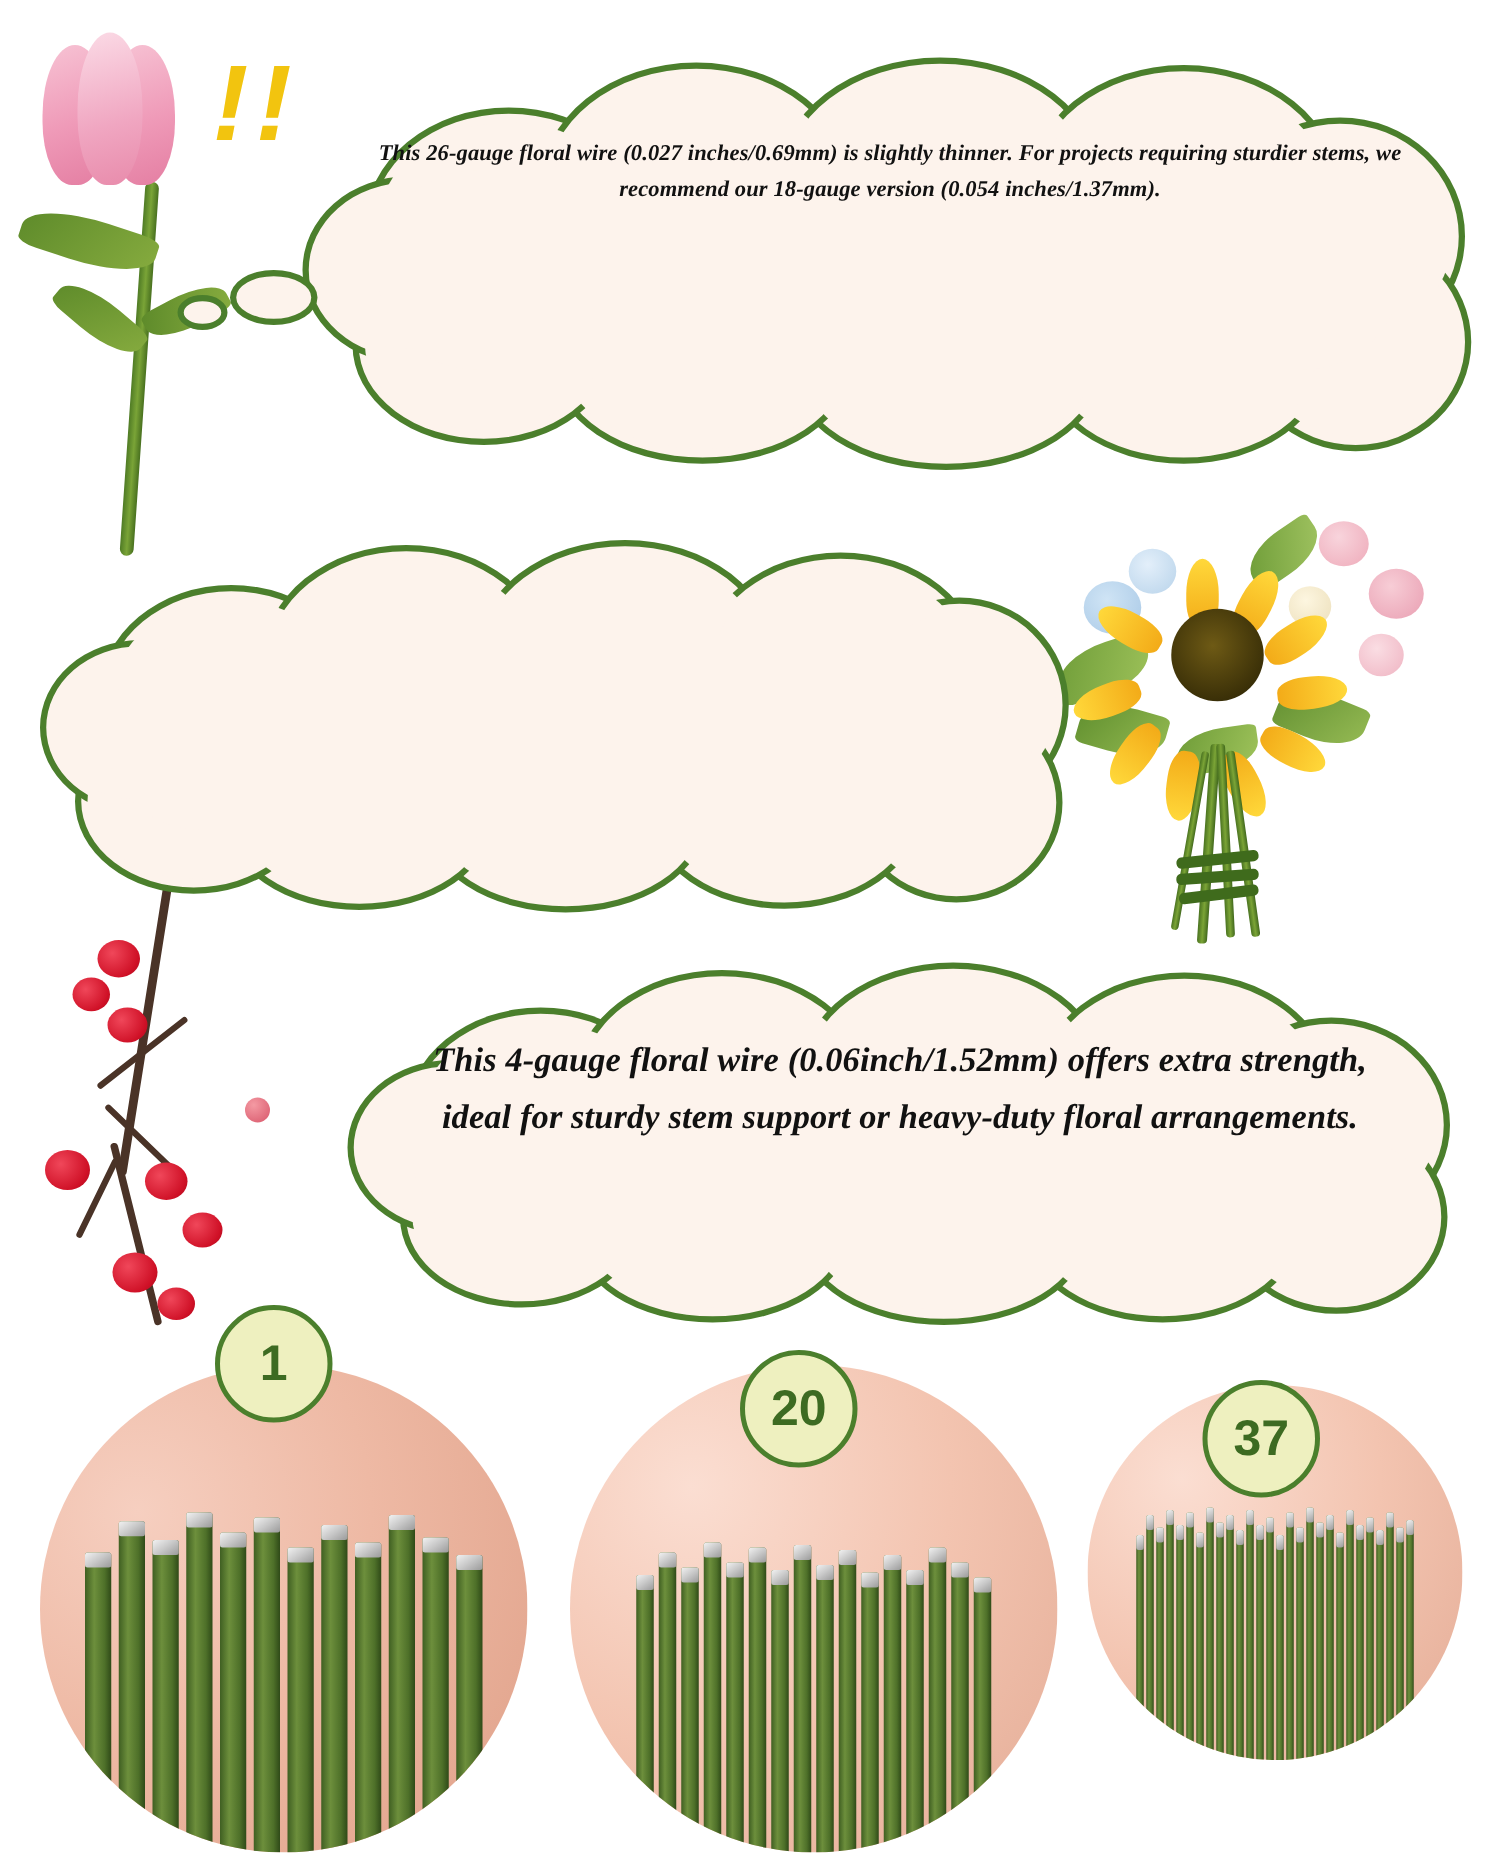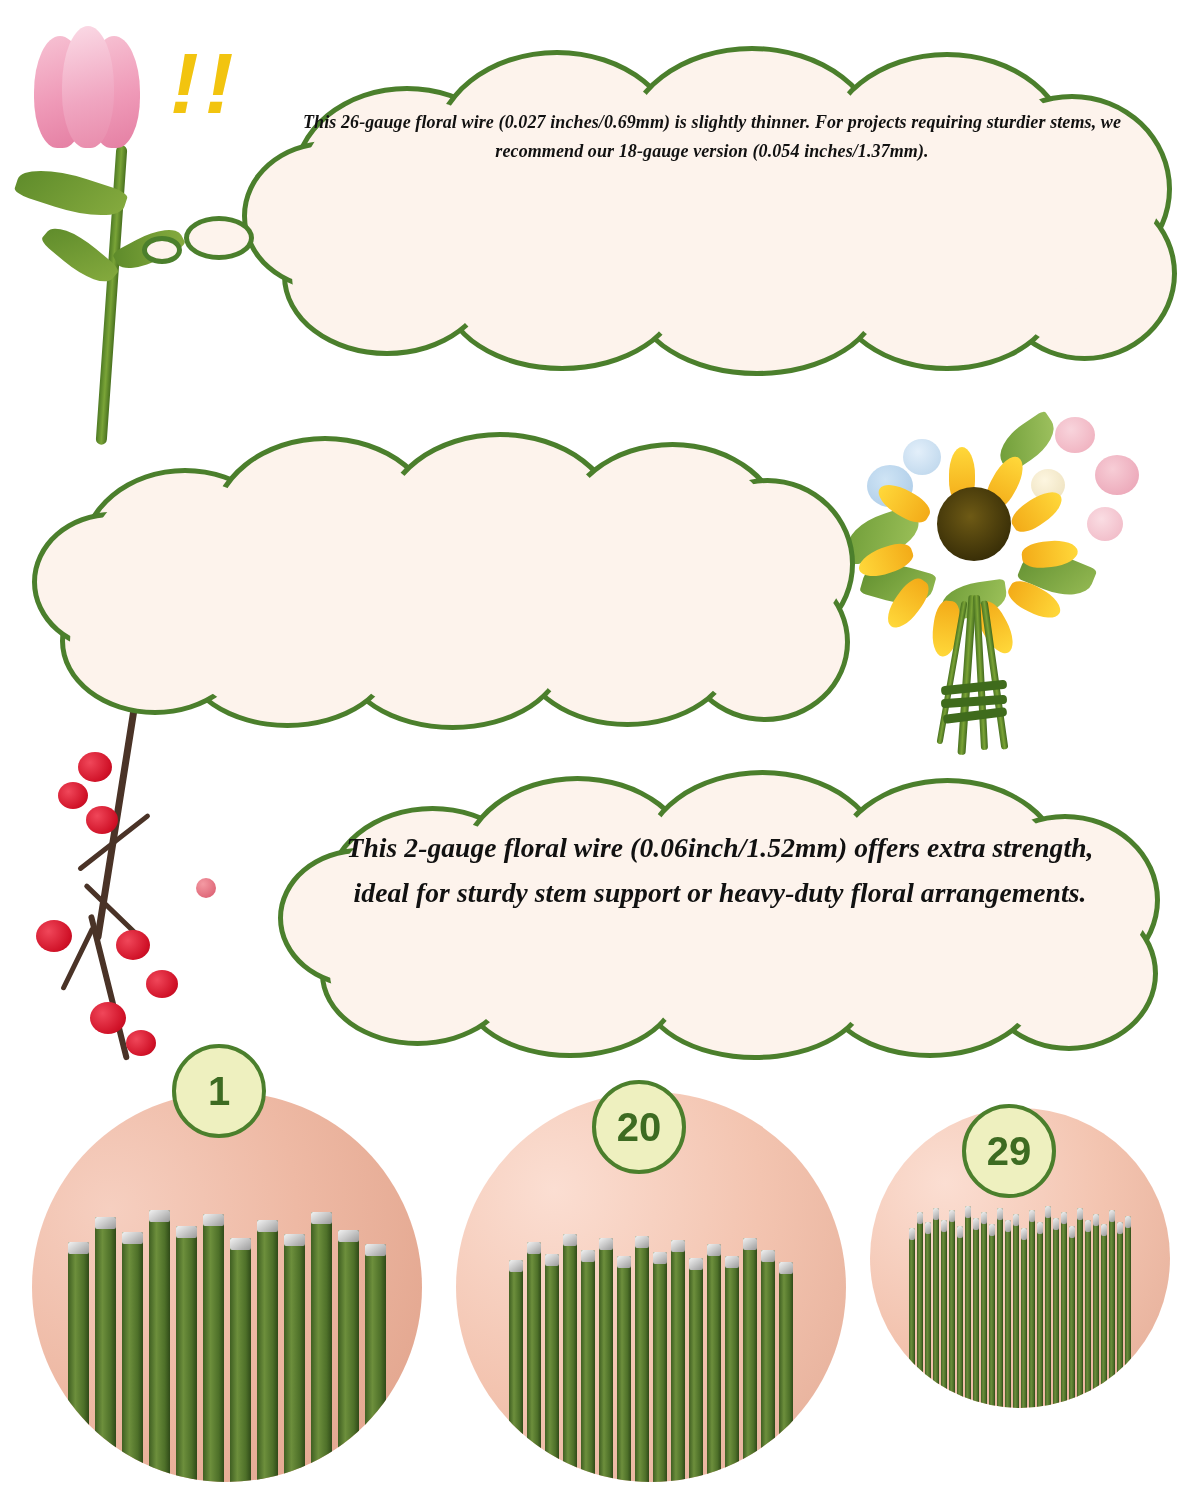--- a/index.html
+++ b/index.html
@@ -349,21 +349,21 @@
     <div class="blob-inner" style="left:570px; top:20px;  width:215px; height:156px; z-index:10;"></div>
     <div class="blob-inner" style="left:710px; top:56px;  width:170px; height:148px; z-index:10;"></div>
     <div class="blob-inner" style="left:720px; top:138px; width:158px; height:131px; z-index:10;"></div>
     <div class="blob-inner" style="left:560px; top:154px; width:200px; height:122px; z-index:10;"></div>
     <div class="blob-inner" style="left:380px; top:160px; width:210px; height:118px; z-index:10;"></div>
     <div class="blob-inner" style="left:200px; top:158px; width:200px; height:118px; z-index:10;"></div>
     <div class="blob-inner" style="left:60px;  top:144px; width:175px; height:120px; z-index:10;"></div>
     <div class="blob-inner" style="left:18px;  top:90px;  width:145px; height:116px; z-index:10;"></div>
     <div class="blob-inner" style="left:60px;  top:80px;  width:780px; height:145px; border-radius:85px; z-index:11;"></div>
 
-    <div class="cloud-text" style="left:60px; top:56px; width:780px; font-size:27.5px;">This 2-gauge floral wire (0.06inch/1.52mm) offers extra strength, ideal for sturdy stem support or heavy-duty floral arrangements.</div>
+    <div class="cloud-text" style="left:60px; top:56px; width:780px; font-size:27.5px;">This 4-gauge floral wire (0.06inch/1.52mm) offers extra strength, ideal for sturdy stem support or heavy-duty floral arrangements.</div>
   </div>
 </div>
 
 <div class="photo" style="left:32px; top:1092px; width:390px; height:390px;">
   <div class="skin"></div>
   <div class="bundle" style="bottom:0; width:330px; height:310px;">
     <div class="wire" style="width: 21px; height: 240px; margin: 0px 3px; --tip: 17px;"></div>
     <div class="wire" style="width: 21px; height: 265px; margin: 0px 3px; --tip: 17px;"></div>
     <div class="wire" style="width: 21px; height: 250px; margin: 0px 3px; --tip: 17px;"></div>
     <div class="wire" style="width: 21px; height: 272px; margin: 0px 3px; --tip: 17px;"></div>
@@ -428,18 +428,18 @@
     <div class="wire" style="width: 6px; height: 182px; margin: 0px 1px; --tip: 6px;"></div>
     <div class="wire" style="width: 6px; height: 200px; margin: 0px 1px; --tip: 6px;"></div>
     <div class="wire" style="width: 6px; height: 188px; margin: 0px 1px; --tip: 6px;"></div>
     <div class="wire" style="width: 6px; height: 194px; margin: 0px 1px; --tip: 6px;"></div>
     <div class="wire" style="width: 6px; height: 184px; margin: 0px 1px; --tip: 6px;"></div>
     <div class="wire" style="width: 6px; height: 198px; margin: 0px 1px; --tip: 6px;"></div>
     <div class="wire" style="width: 6px; height: 186px; margin: 0px 1px; --tip: 6px;"></div>
     <div class="wire" style="width: 6px; height: 192px; margin: 0px 1px; --tip: 6px;"></div>
   </div>
 </div>
-<div class="badge" style="left:962px; top:1104px;">29</div>
+<div class="badge" style="left:962px; top:1104px;">37</div>
 
 <style>
   .wire::after { height: 10px; }
   .photo .wire::after { height: 12px; }
 </style>
 
 </body></html>

